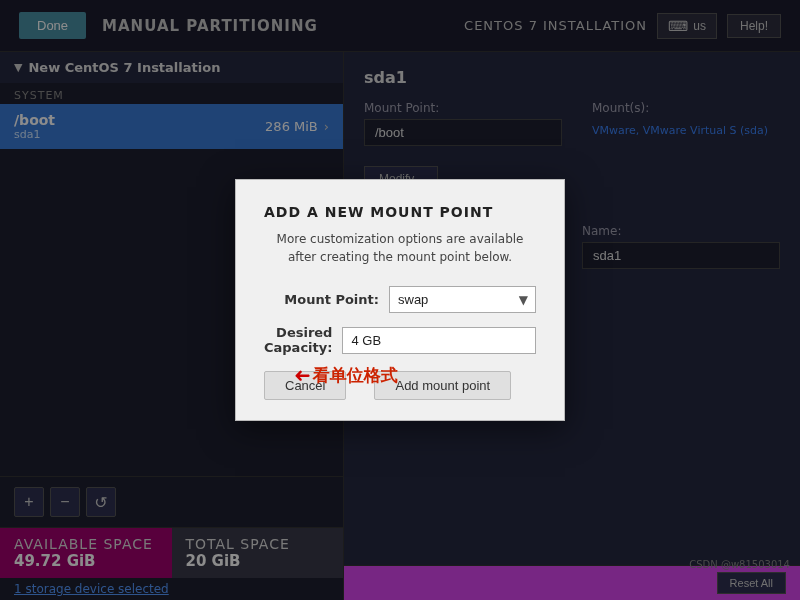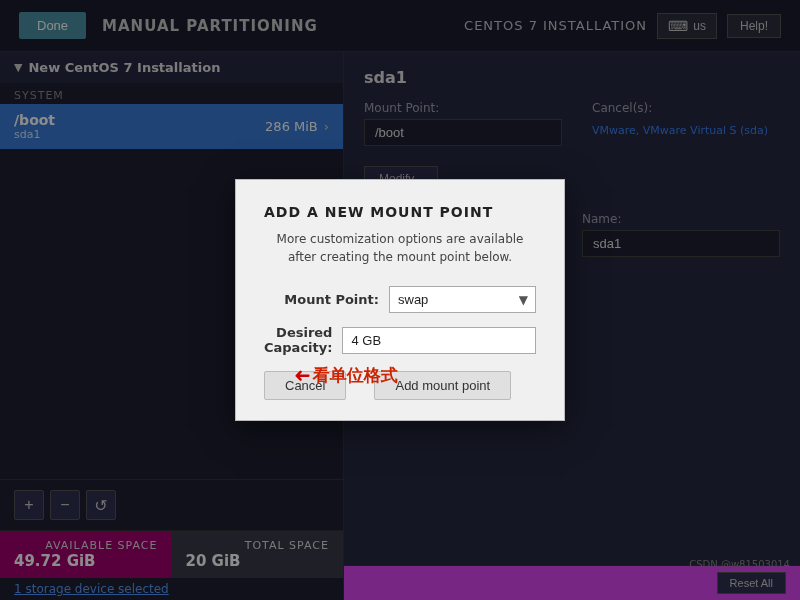--- a/index.html
+++ b/index.html
@@ -185,24 +185,23 @@
     .storage-box.available {
       background: #a0006e;
       flex: 1;
     }
     .storage-box.total {
       background: #3a3a4a;
       flex: 1;
     }
     .storage-box-label {
       color: #ddd;
-      font-size: 11px;
+      font-size: 14px;
       text-transform: uppercase;
       letter-spacing: 1px;
-      text-align: right;
     }
     .storage-box-value {
       color: #fff;
       font-size: 15px;
       font-weight: bold;
     }
 
     
     .storage-link {
       padding: 4px 14px;
@@ -281,21 +280,21 @@
       background: #2e3050;
       border: 1px solid #555;
       color: #ccc;
       padding: 4px 12px;
       font-size: 11px;
       cursor: pointer;
     }
     .label-name-row {
       display: flex;
       gap: 20px;
-      margin-top: 20px;
+      margin-top: 32px;
     }
 
     
     .watermark {
       position: absolute;
       bottom: 30px;
       right: 10px;
       color: #888;
       font-size: 10px;
     }
@@ -484,21 +483,21 @@
 
   <div class="right-panel">
     <div class="partition-title">sda1</div>
 
     <div class="field-row">
       <div class="field-group">
         <span class="field-label">Mount Point:</span>
         <input class="field-value" type="text" value="/boot" style="">
       </div>
       <div class="field-group">
-        <span class="field-label">Cancel(s):</span>
+        <span class="field-label">Mount(s):</span>
         <span class="field-text">VMware, VMware Virtual S (sda)</span>
       </div>
     </div>
 
     <button class="modify-btn">Modify...</button>
 
     <div class="label-name-row">
       <div class="field-group">
         <span class="field-label">Label:</span>
         <input class="field-value" type="text" style="min-width: 140px;" value="">

